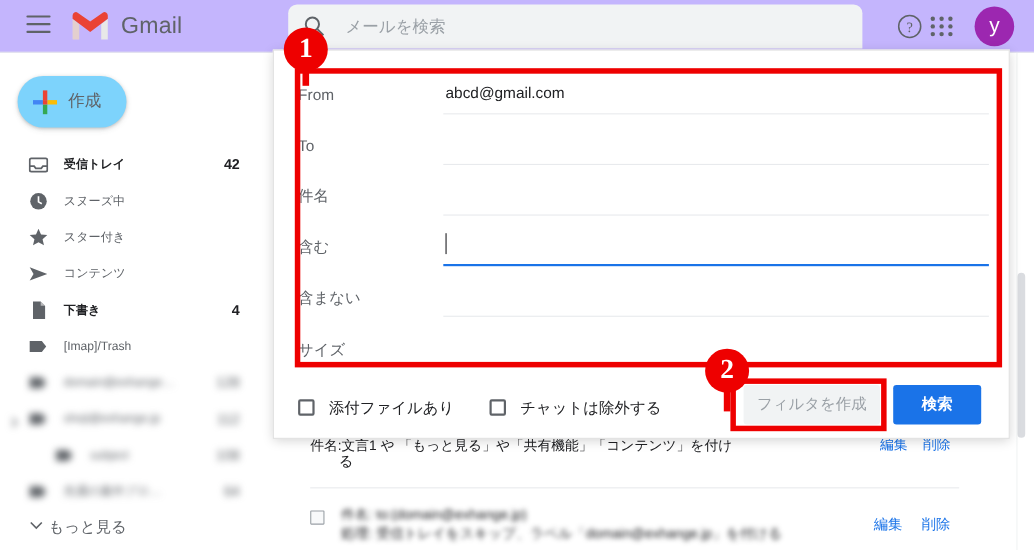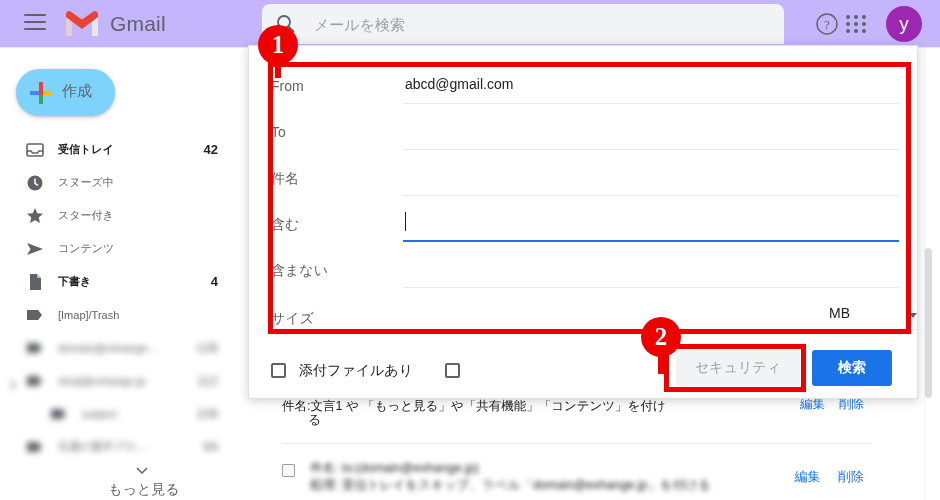--- a/index.html
+++ b/index.html
@@ -86,21 +86,20 @@
     position: absolute; right: 40px; font-size: 13px; color: #5f6368;
   }
   .navitem.bold .nlabel, .navitem.bold .ncount { font-weight: bold; color: #202124; }
   .navitem.blurred { filter: blur(3.2px); }
   .navitem .twisty {
     position: absolute; left: 8px; width: 10px; height: 10px;
   }
   .more-row {
     position: relative; height: 33px; padding-left: 26px; display: flex; align-items: center;
     cursor: pointer;
-    flex-direction: column;
   }
   .more-row .nlabel { font-size: 14px; color: #5f6368; margin-left: 4px; }
 
   
   .bg-area { position: absolute; left: 258px; top: 48px; width: 682px; height: 452px; background: #fff; overflow: hidden; }
   .bg-strip {
     position: absolute; right: 22px; width: 8px; height: 16px; border-radius: 2px;
   }
   .bg-scrollbar {
     position: absolute; right: 8px; top: 0; width: 8px; height: 452px; background: #fff;
@@ -465,34 +464,31 @@
     <div class="frow" style="top:206px;">
       <span class="flabel">含まない</span>
       <input class="finput" value="" style="">
     </div>
 
     <div class="size-row">
       <span class="flabel">サイズ</span>
       <div class="sel size-val">
         <span class="seltxt"></span>
       </div>
-      <div class="sel size-unit">
-        <span class="seltxt">MB</span>
-        <span class="arrow"></span>
-      </div>
     </div>
 
     <div class="chk-row">
       <span class="chk" style="left:0;"></span>
       <span class="chk-lbl" style="left:28px;">添付ファイルあり</span>
       <span class="chk" style="left:174px;"></span>
+      <span class="chk-lbl" style="left:202px;">チャットは除外する</span>
     </div>
   </div>
 
-  <button class="btn-filter">セキュリティ</button>
+  <button class="btn-filter">フィルタを作成</button>
   <button class="btn-search">検索</button>
 
   <div class="anno-box anno-box-1"></div>
   <div class="badge-tail tail-1"></div>
   <div class="badge badge-1">1</div>
 
   <div class="anno-box anno-box-2"></div>
   <div class="badge-tail tail-2"></div>
   <div class="badge badge-2">2</div>
 

